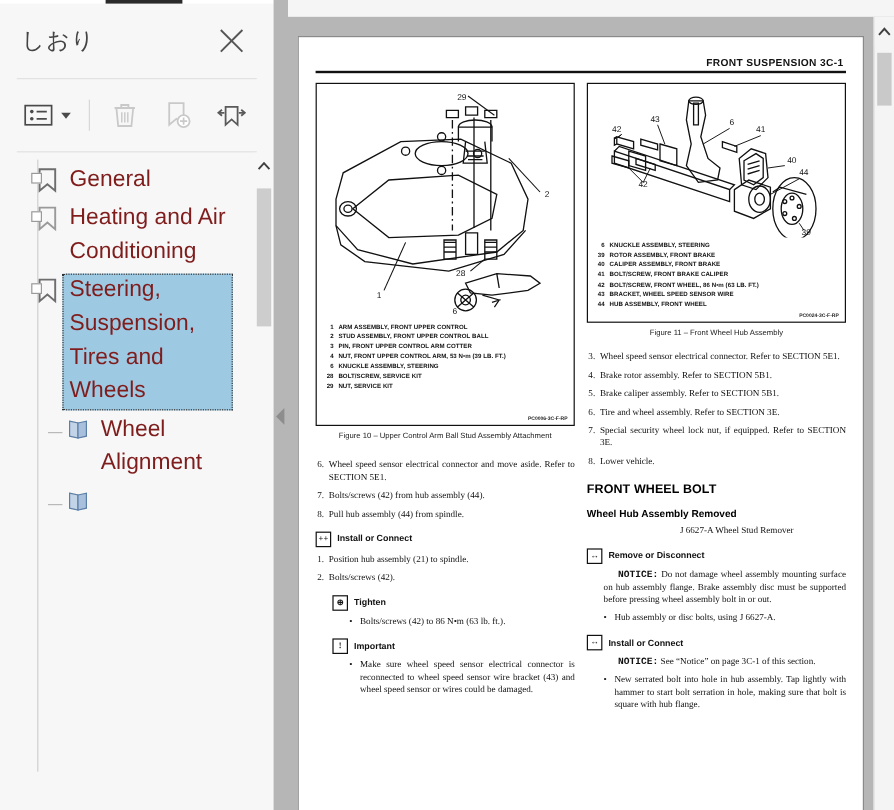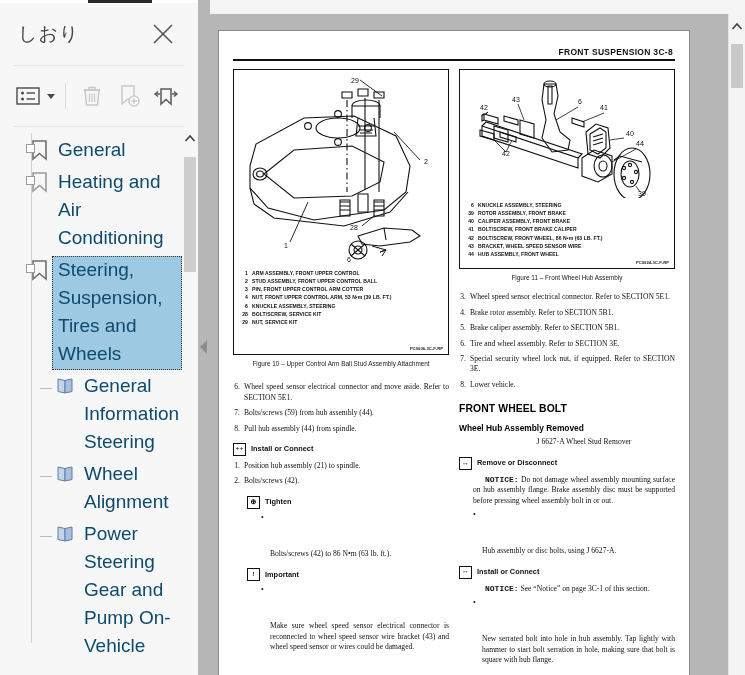--- a/index.html
+++ b/index.html
@@ -11,21 +11,21 @@
   }
   #app {
     position: relative;
     width: 745px; height: 675px;
     display: flex;
     background: #f2f2f2;
   }
 
   
   .sidebar {
-    width: 198px;
+    width: 228px;
     height: 675px;
     background: #f7f7f7;
     display: flex;
     flex-direction: column;
     position: relative;
     border-top: 3px solid #ffffff;
   }
   .sidebar-topline {
     position: absolute;
     top: -3px; left: 88px;
@@ -112,21 +112,21 @@
   }
   .bm-icon {
     flex: 0 0 auto;
     width: 26px; height: 30px;
     display: flex; align-items: flex-start; justify-content: center;
     padding-top: 3px;
   }
   .node-label {
     font-size: 19px;
     line-height: 28px;
-    color: #0c4a6e;
+    color: #7f1d1d;
     padding: 0 4px 2px 6px;
     max-width: 142px;
   }
   .node-label.selected {
     background: #9ec9e2;
     outline: 1px dotted #333;
     outline-offset: -1px;
   }
   .treeline {
     position: absolute;
@@ -282,21 +282,21 @@
   .ol-item .t { flex: 1 1 auto; text-align: justify; }
   .bullet-item {
     display: flex;
     margin-top: 4px;
     padding-left: 14px;
   }
   .bullet-item .b {
     width: 9px;
     flex: 0 0 auto;
   }
-  .bullet-item .t { flex: 1 1 auto; text-align: justify; margin-top: 36px; }
+  .bullet-item .t { flex: 1 1 auto; text-align: justify; }
 
   .oper-head {
     display: flex;
     align-items: center;
     gap: 5px;
     margin: 9px 0 2px 0;
   }
   .oper-head.indent { padding-left: 14px; }
   .oper-icon {
     width: 13px; height: 13px;
@@ -469,51 +469,40 @@
         <div class="node node-lvl1">
           <span class="expander"></span>
           <span class="bm-icon">
             <svg width="19" height="24" viewBox="0 0 19 24">
                 <path d="M3 2 L16 2 L16 20 L9.5 14.5 L3 20 Z" fill="none" stroke="#6e6e6e" stroke-width="1.6"></path>
               </svg>
           </span>
           <span class="node-label selected">Steering, Suspension, Tires and Wheels</span>
         </div>
 
-        <div class="node node-lvl2">
-          <span class="stub"></span>
-          <span class="bm-icon">
-            <svg width="19" height="24" viewBox="0 0 19 24">
-              <path d="M2 4 L9 5.5 L9 18 L2 16.5 Z" fill="#c3d4e8" stroke="#5d7fa6" stroke-width="1"></path>
-              <path d="M9 5.5 L16 4 L16 16.5 L9 18 Z" fill="#a9c0dd" stroke="#5d7fa6" stroke-width="1"></path>
-            </svg>
-          </span>
-          <span class="node-label">General Information Steering</span>
-        </div>
 
         <div class="node node-lvl2">
           <span class="stub"></span>
           <span class="bm-icon">
             <svg width="19" height="24" viewBox="0 0 19 24">
               <path d="M2 4 L9 5.5 L9 18 L2 16.5 Z" fill="#c3d4e8" stroke="#5d7fa6" stroke-width="1"></path>
               <path d="M9 5.5 L16 4 L16 16.5 L9 18 Z" fill="#a9c0dd" stroke="#5d7fa6" stroke-width="1"></path>
             </svg>
           </span>
           <span class="node-label">Wheel Alignment</span>
         </div>
 
         <div class="node node-lvl2">
           <span class="stub"></span>
           <span class="bm-icon">
             <svg width="19" height="24" viewBox="0 0 19 24">
               <path d="M2 4 L9 5.5 L9 18 L2 16.5 Z" fill="#c3d4e8" stroke="#5d7fa6" stroke-width="1"></path>
               <path d="M9 5.5 L16 4 L16 16.5 L9 18 Z" fill="#a9c0dd" stroke="#5d7fa6" stroke-width="1"></path>
             </svg>
           </span>
-          <span class="node-label">Power Steering Gear and Pump On-Vehicle</span>
         </div>
       </div>
 
       <div class="sb-scroll">
         <div class="sb-scroll-up">
           <svg width="12" height="9" viewBox="0 0 12 9">
               <path d="M1.5 7 L6 2 L10.5 7" fill="none" stroke="#404040" stroke-width="1.6"></path>
             </svg>
         </div>
         <div class="sb-thumb"></div>
@@ -521,21 +510,21 @@
     </div>
   </aside>
 
   <div class="splitter">
     <span class="collapse-arrow"></span>
   </div>
 
   <main class="viewer">
 
     <div class="page">
-      <div class="pg-header">FRONT SUSPENSION  3C-8</div>
+      <div class="pg-header">FRONT SUSPENSION  3C-1</div>
       <div class="pg-rule"></div>
 
       <div class="cols">
 
         <div class="col">
 
           <div class="figbox">
             <svg class="fig-art" width="214" height="192" viewBox="0 0 214 192">
               <g fill="none" stroke="#111" stroke-width="1.1">
 
@@ -632,21 +621,21 @@
 
           <div class="figcap">Figure 10 – Upper Control Arm Ball Stud Assembly Attachment</div>
 
           <div class="body" style="margin-top:14px;">
             <div class="ol-item">
                 <span class="n">6.</span>
                 <span class="t">Wheel speed sensor electrical connector and move aside. Refer to SECTION 5E1.</span>
               </div>
             <div class="ol-item">
                 <span class="n">7.</span>
-                <span class="t">Bolts/screws (59) from hub assembly (44).</span>
+                <span class="t">Bolts/screws (42) from hub assembly (44).</span>
               </div>
             <div class="ol-item">
                 <span class="n">8.</span>
                 <span class="t">Pull hub assembly (44) from spindle.</span>
               </div>
 
             <div class="oper-head">
               <span class="oper-icon">++</span>
               <span class="oper-label">Install or Connect</span>
             </div>

